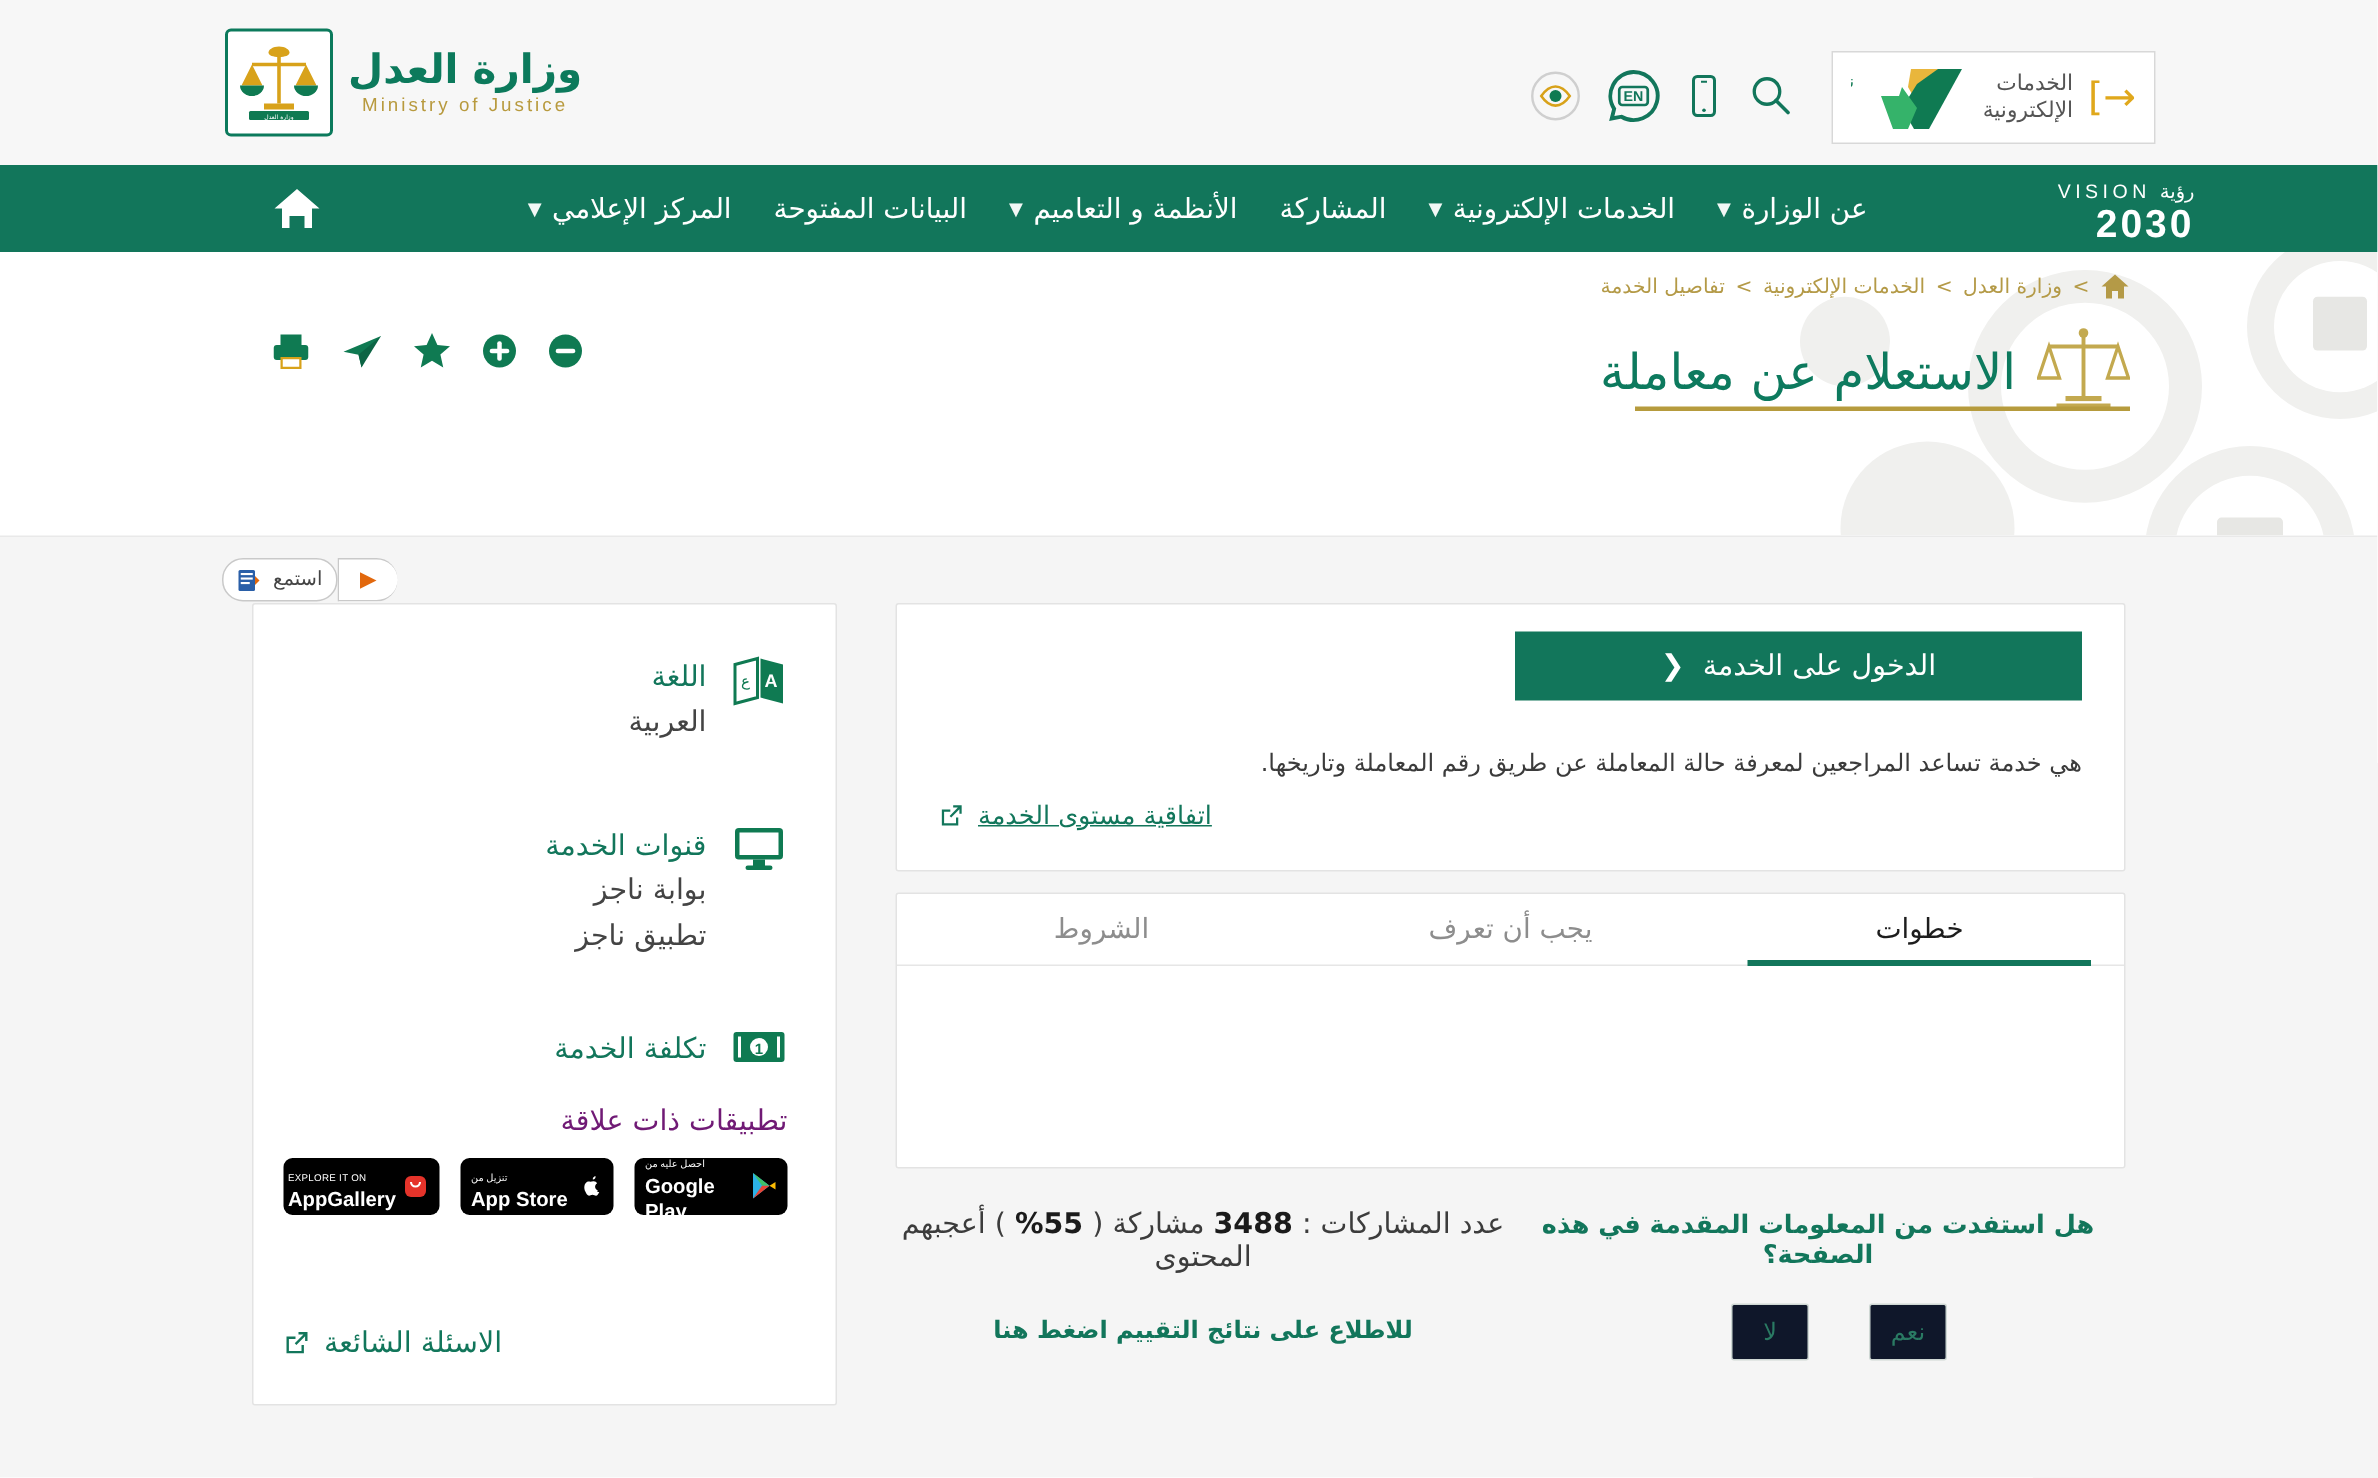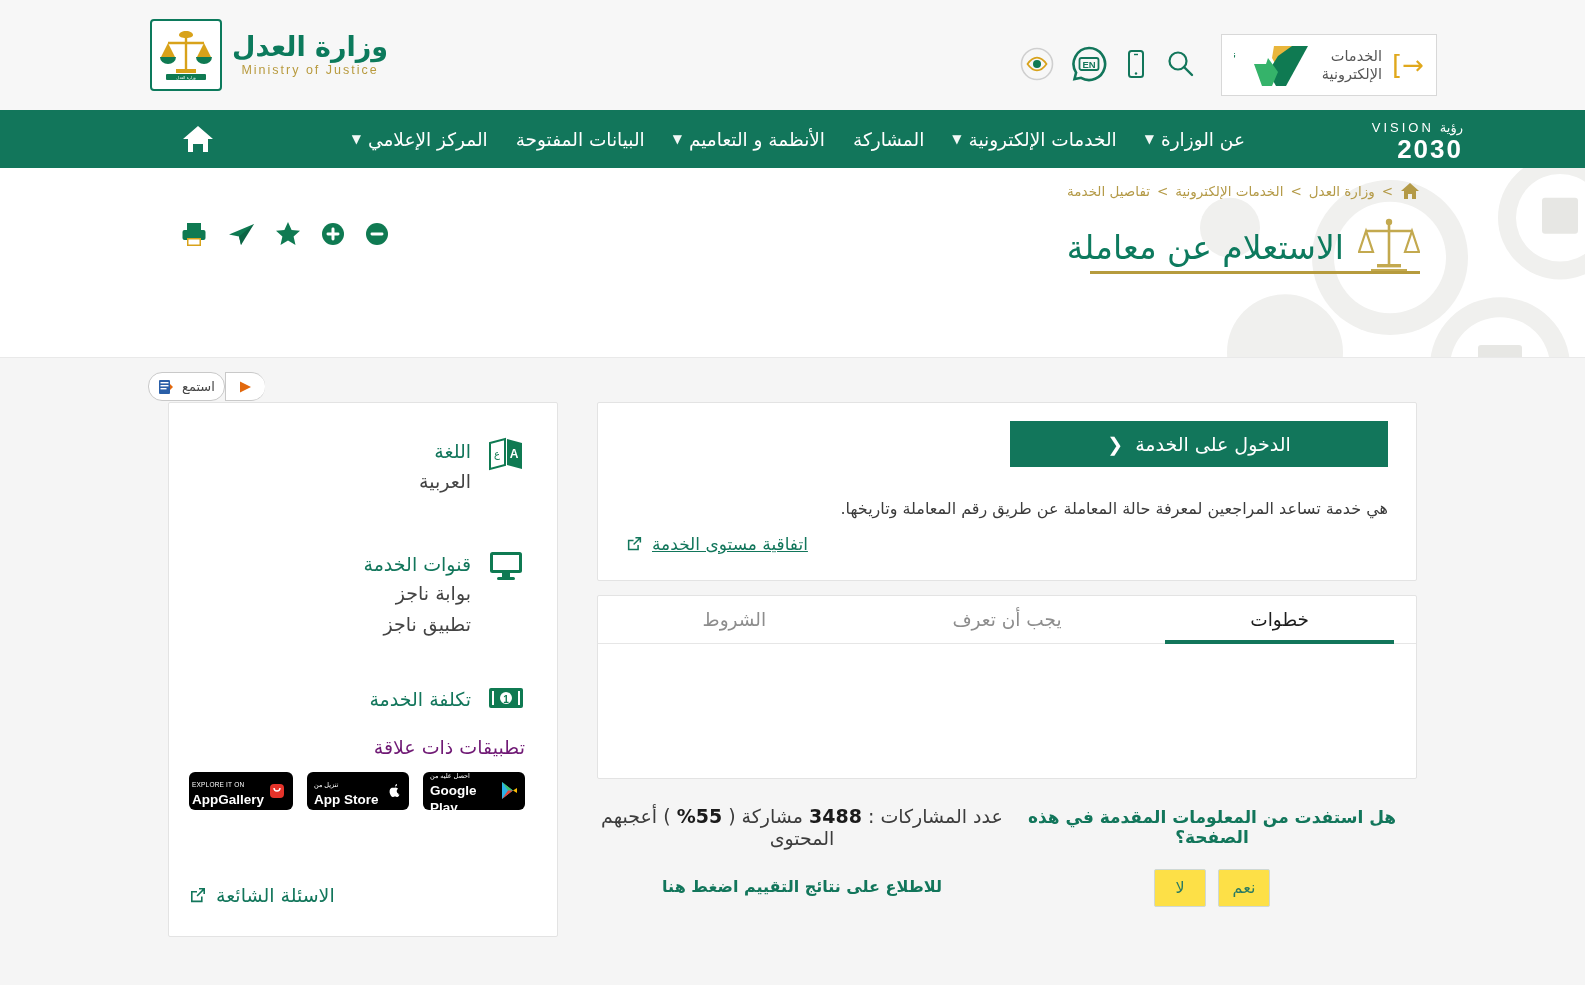--- a/index.html
+++ b/index.html
@@ -228,23 +228,24 @@
   }
 
   .feedback { display: flex; direction: rtl; margin-top: 26px; }
   .fb-right { width: 50%; text-align: center; padding-top: 2px; }
   .fb-q {
     font-size: 17px; color: #12765b; font-weight: bold;
     font-family: "DejaVu Sans", sans-serif;
   }
   .fb-btns { display: flex; gap: 12px; justify-content: center; margin-top: 22px; direction: rtl; }
   .fb-btn {
-    width: 52px; height: 38px; border: 1px solid #cfd8d4; background: #fde047;
+    width: 52px; height: 38px; border: 1px solid #cfd8d4; background: #0f172a;
     color: #2a7a63; font-size: 16px; cursor: pointer; border-radius: 2px;
     font-family: "DejaVu Sans", sans-serif;
+    margin-left: 28px;
   }
   .fb-left { width: 50%; text-align: center; }
   .fb-stats {
     font-size: 19px; color: #3c3c3c; font-family: "DejaVu Sans", sans-serif;
   }
   .fb-stats b { color: #1b1b1b; }
   .fb-link {
     font-size: 16px; color: #12765b; font-weight: bold; margin-top: 28px;
     cursor: pointer; font-family: "DejaVu Sans", sans-serif;
   }

